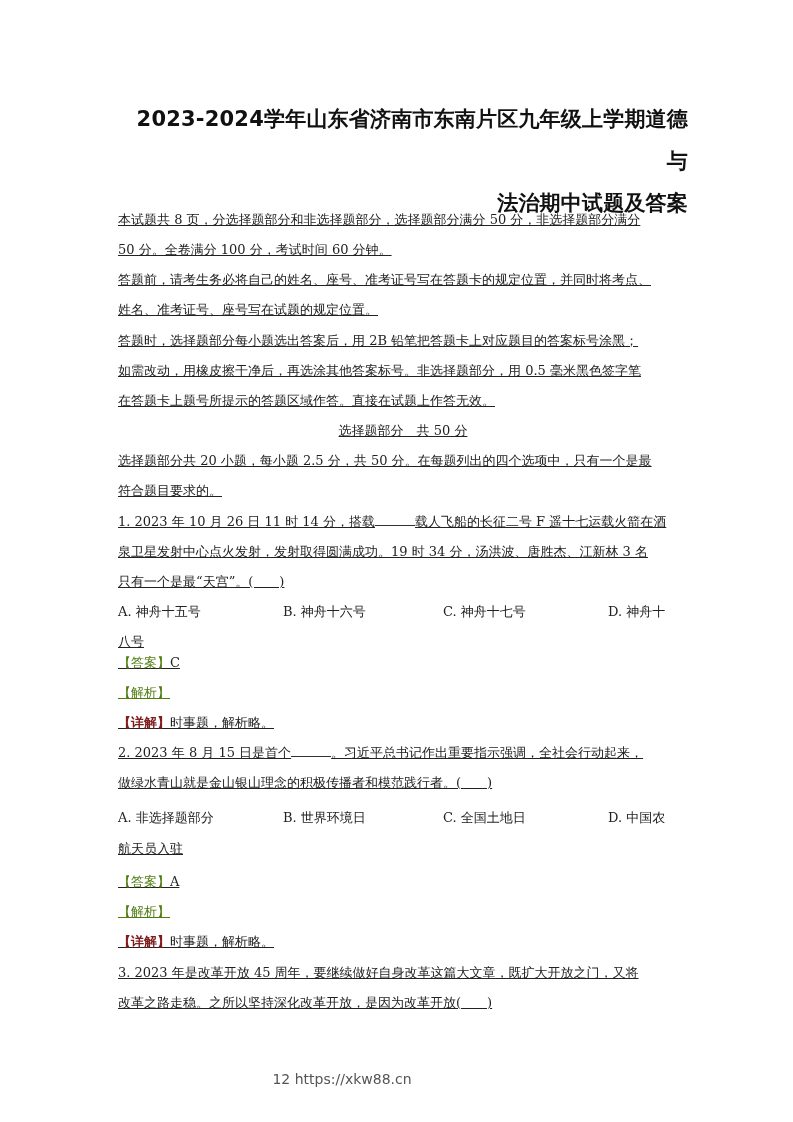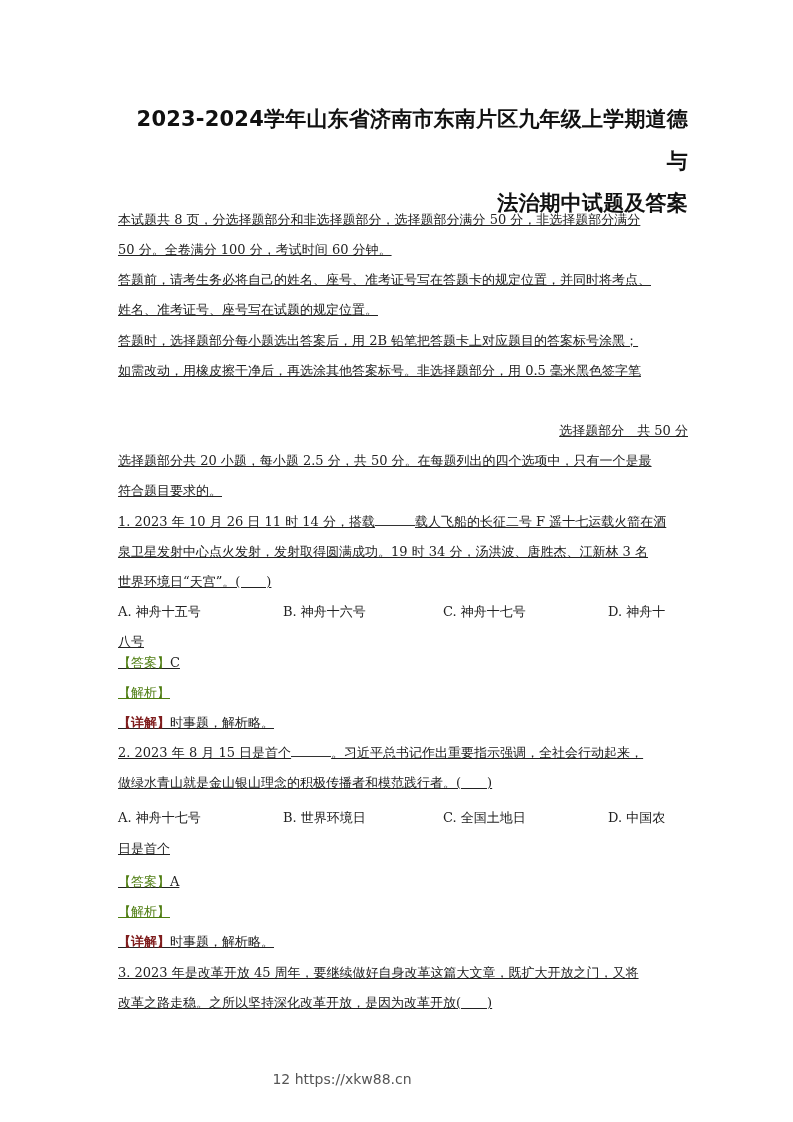--- a/index.html
+++ b/index.html
@@ -4,21 +4,21 @@
 <style>
   html, body { margin: 0; padding: 0; background: #ffffff; }
   body { width: 793px; height: 1122px; position: relative; overflow: hidden;
          font-family: "DejaVu Serif", "Liberation Serif", serif; color: #1a1a1a; }
   .page { position: absolute; left: 0; top: 0; width: 793px; height: 1122px; }
   .title { position: absolute; left: 118px; top: 98px; width: 570px;
            font-family: "DejaVu Sans", "Liberation Sans", sans-serif; font-weight: bold;
            font-size: 21px; line-height: 42px; color: #111; letter-spacing: 0.2px; text-align: right; }
   .line { position: absolute; left: 118px; width: 570px; font-size: 13px; line-height: 20px;
           white-space: nowrap; color: #222; text-decoration: underline; }
-  .center { text-align: right; }
+  .center { text-align: center; }
   .opt { position: absolute; white-space: nowrap; }
   .blue { color: #4d7c0f; }
   .bk { color: #7f1d1d; font-weight: bold; }
   .blank { display: inline-block; width: 40px; border-bottom: 1px solid #333; height: 12px; vertical-align: baseline; }
   .footer { position: absolute; left: 0; width: 684px; top: 1071px; text-align: center;
             font-family: "DejaVu Sans", "Liberation Sans", sans-serif; font-size: 14px; color: #555; }
 </style>
 </head>
 <body>
 
@@ -28,56 +28,57 @@
     <div>2023-2024学年山东省济南市东南片区九年级上学期道德与</div>
     <div>法治期中试题及答案</div>
   </div>
 
   <div class="line" style="top:210px">本试题共 8 页，分选择题部分和非选择题部分，选择题部分满分 50 分，非选择题部分满分</div>
   <div class="line" style="top:240px">50 分。全卷满分 100 分，考试时间 60 分钟。</div>
   <div class="line" style="top:270px">答题前，请考生务必将自己的姓名、座号、准考证号写在答题卡的规定位置，并同时将考点、</div>
   <div class="line" style="top:300px">姓名、准考证号、座号写在试题的规定位置。</div>
   <div class="line" style="top:331px">答题时，选择题部分每小题选出答案后，用 2B 铅笔把答题卡上对应题目的答案标号涂黑；</div>
   <div class="line" style="top:361px">如需改动，用橡皮擦干净后，再选涂其他答案标号。非选择题部分，用 0.5 毫米黑色签字笔</div>
+  <div class="line" style="top:391px">在答题卡上题号所提示的答题区域作答。直接在试题上作答无效。</div>
 
   <div class="line center" style="top:421px">选择题部分　共 50 分</div>
   <div class="line" style="top:451px">选择题部分共 20 小题，每小题 2.5 分，共 50 分。在每题列出的四个选项中，只有一个是最</div>
   <div class="line" style="top:481px">符合题目要求的。</div>
 
   <div class="line" style="top:512px">
     <span>1. 2023 年 10 月 26 日 11 时 14 分，搭载</span><span class="blank"></span><span>载人飞船的长征二号 F 遥十七运载火箭在酒</span>
   </div>
   <div class="line" style="top:542px">泉卫星发射中心点火发射，发射取得圆满成功。19 时 34 分，汤洪波、唐胜杰、江新林 3 名</div>
-  <div class="line" style="top:572px">世界环境日“天宫”。(　　)</div>
+  <div class="line" style="top:572px">只有一个是最“天宫”。(　　)</div>
   <div class="line" style="top:592px; height:30px">
     <span class="opt" style="left:0; top:10px">A. 神舟十五号</span>
     <span class="opt" style="left:165px; top:10px">B. 神舟十六号</span>
     <span class="opt" style="left:325px; top:10px">C. 神舟十七号</span>
     <span class="opt" style="left:490px; top:10px">D. 神舟十</span>
   </div>
   <div class="line" style="top:632px">八号</div>
   <div class="line" style="top:653px">
     <span class="blue">【答案】</span><span>C</span>
   </div>
   <div class="line blue" style="top:683px">【解析】</div>
   <div class="line" style="top:713px">
     <span class="bk">【详解】</span><span>时事题，解析略。</span>
   </div>
 
   <div class="line" style="top:743px">
     <span>2. 2023 年 8 月 15 日是首个</span><span class="blank"></span><span>。习近平总书记作出重要指示强调，全社会行动起来，</span>
   </div>
   <div class="line" style="top:773px">做绿水青山就是金山银山理念的积极传播者和模范践行者。(　　)</div>
   <div class="line" style="top:798px; height:30px">
-    <span class="opt" style="left:0; top:10px">A. 神舟十七号</span>
+    <span class="opt" style="left:0; top:10px">A. 非选择题部分</span>
     <span class="opt" style="left:165px; top:10px">B. 世界环境日</span>
     <span class="opt" style="left:325px; top:10px">C. 全国土地日</span>
     <span class="opt" style="left:490px; top:10px">D. 中国农</span>
   </div>
-  <div class="line" style="top:839px">日是首个</div>
+  <div class="line" style="top:839px">航天员入驻</div>
   <div class="line" style="top:872px">
     <span class="blue">【答案】</span><span>A</span>
   </div>
   <div class="line blue" style="top:902px">【解析】</div>
   <div class="line" style="top:932px">
     <span class="bk">【详解】</span><span>时事题，解析略。</span>
   </div>
 
   <div class="line" style="top:963px">3. 2023 年是改革开放 45 周年，要继续做好自身改革这篇大文章，既扩大开放之门，又将</div>
   <div class="line" style="top:993px">改革之路走稳。之所以坚持深化改革开放，是因为改革开放(　　)</div>

